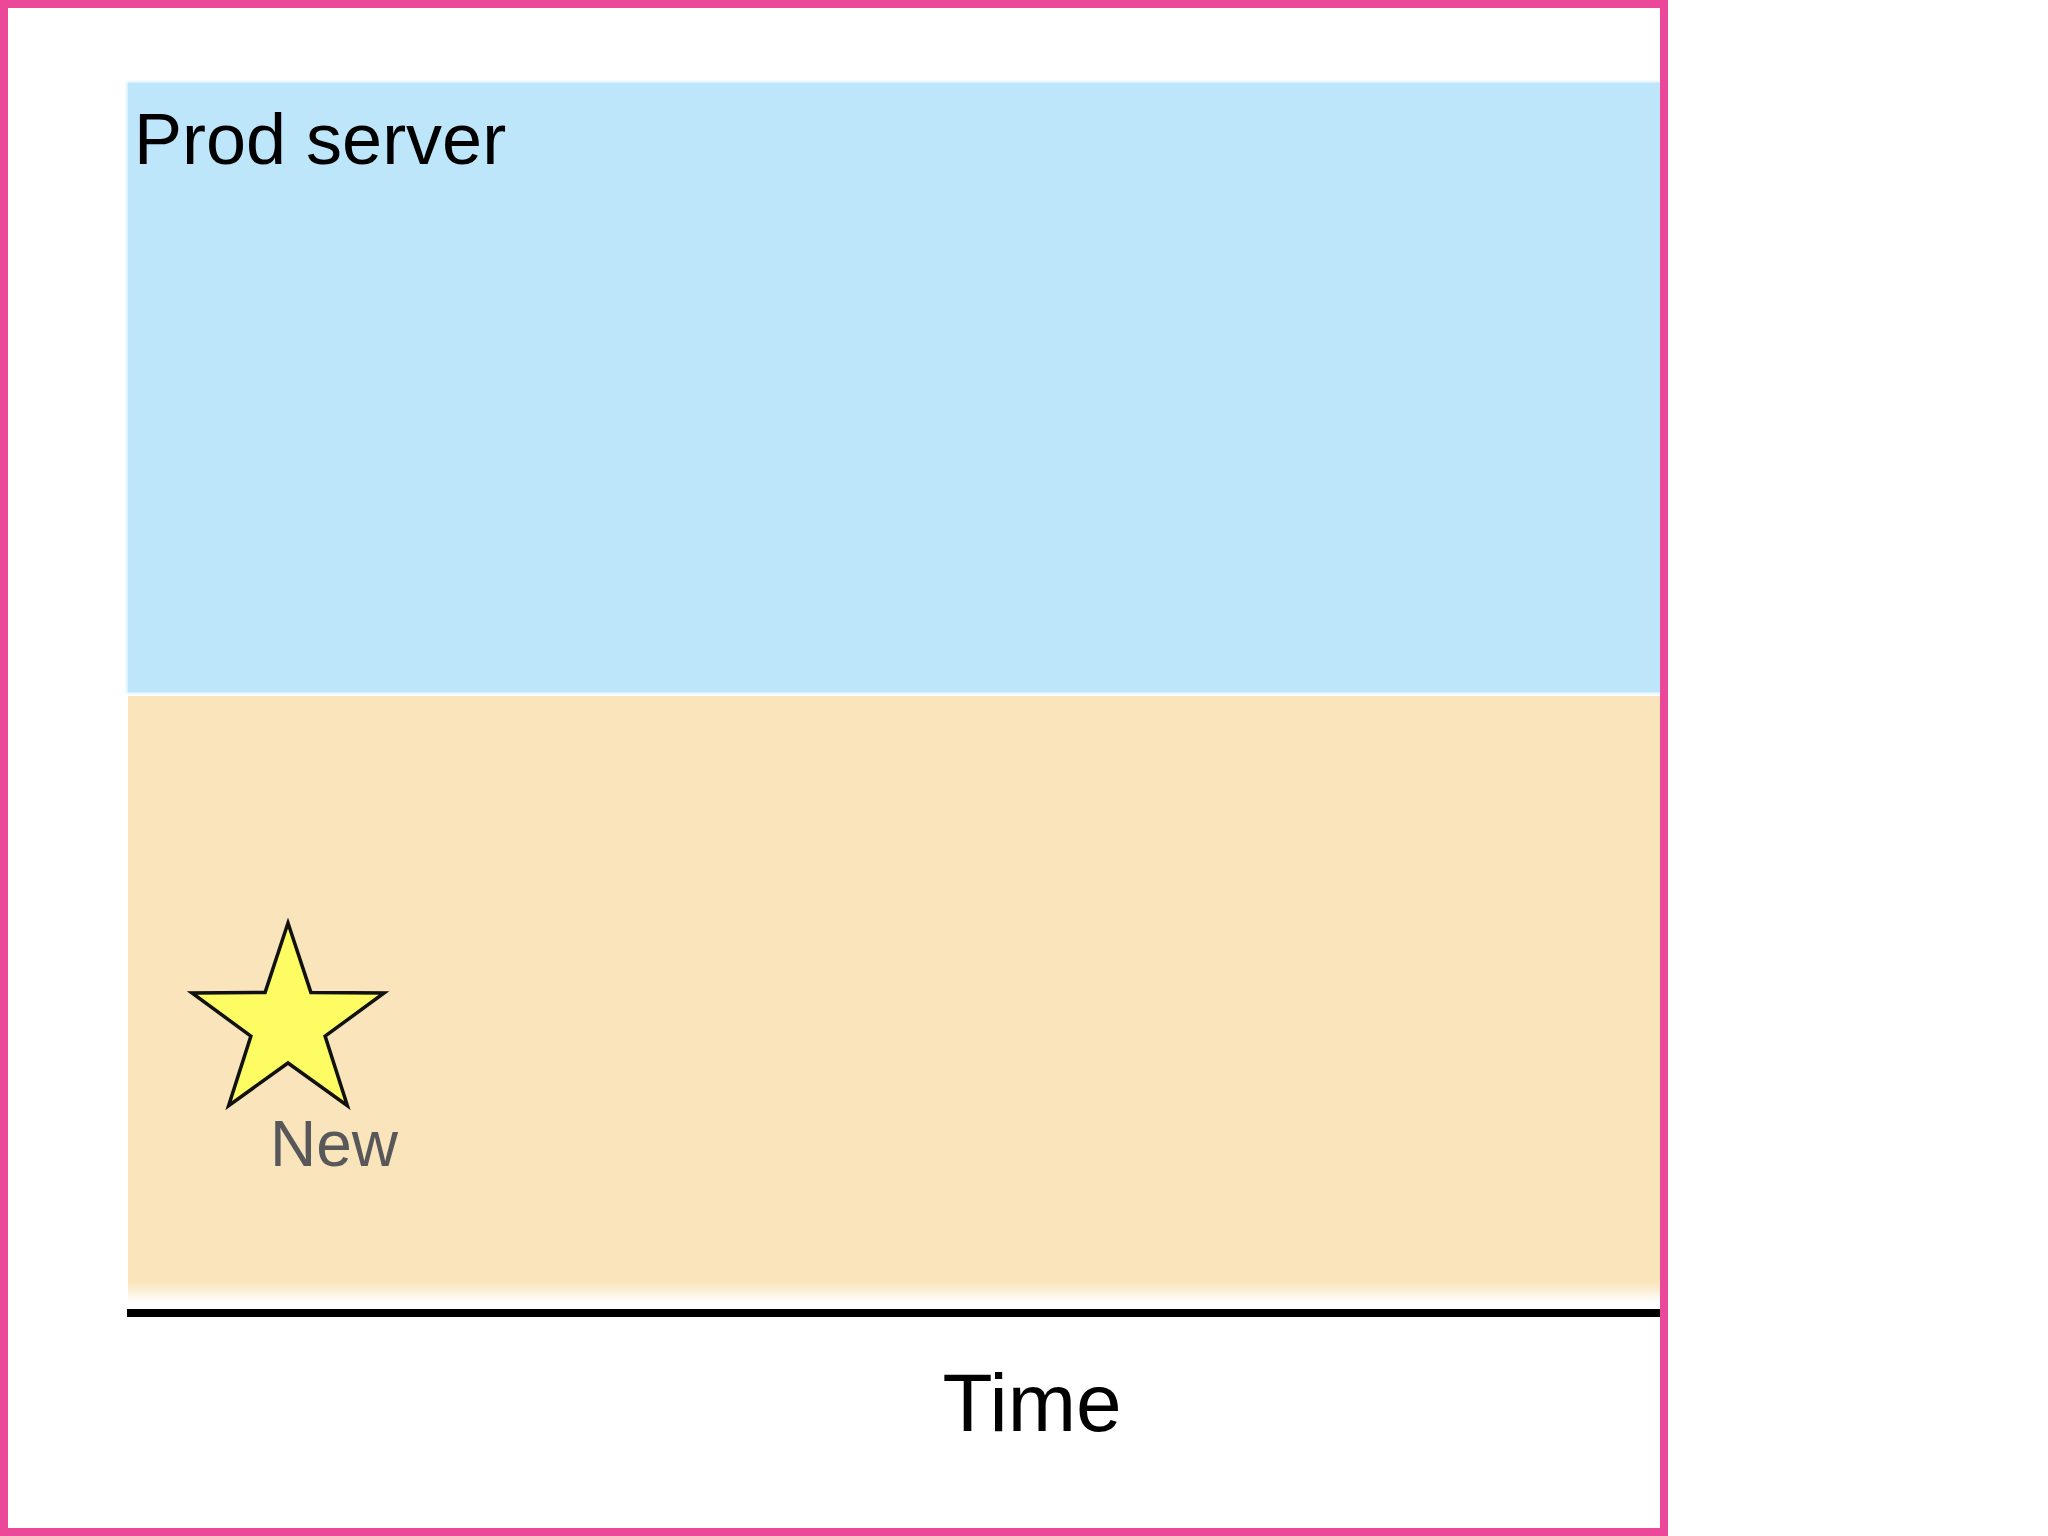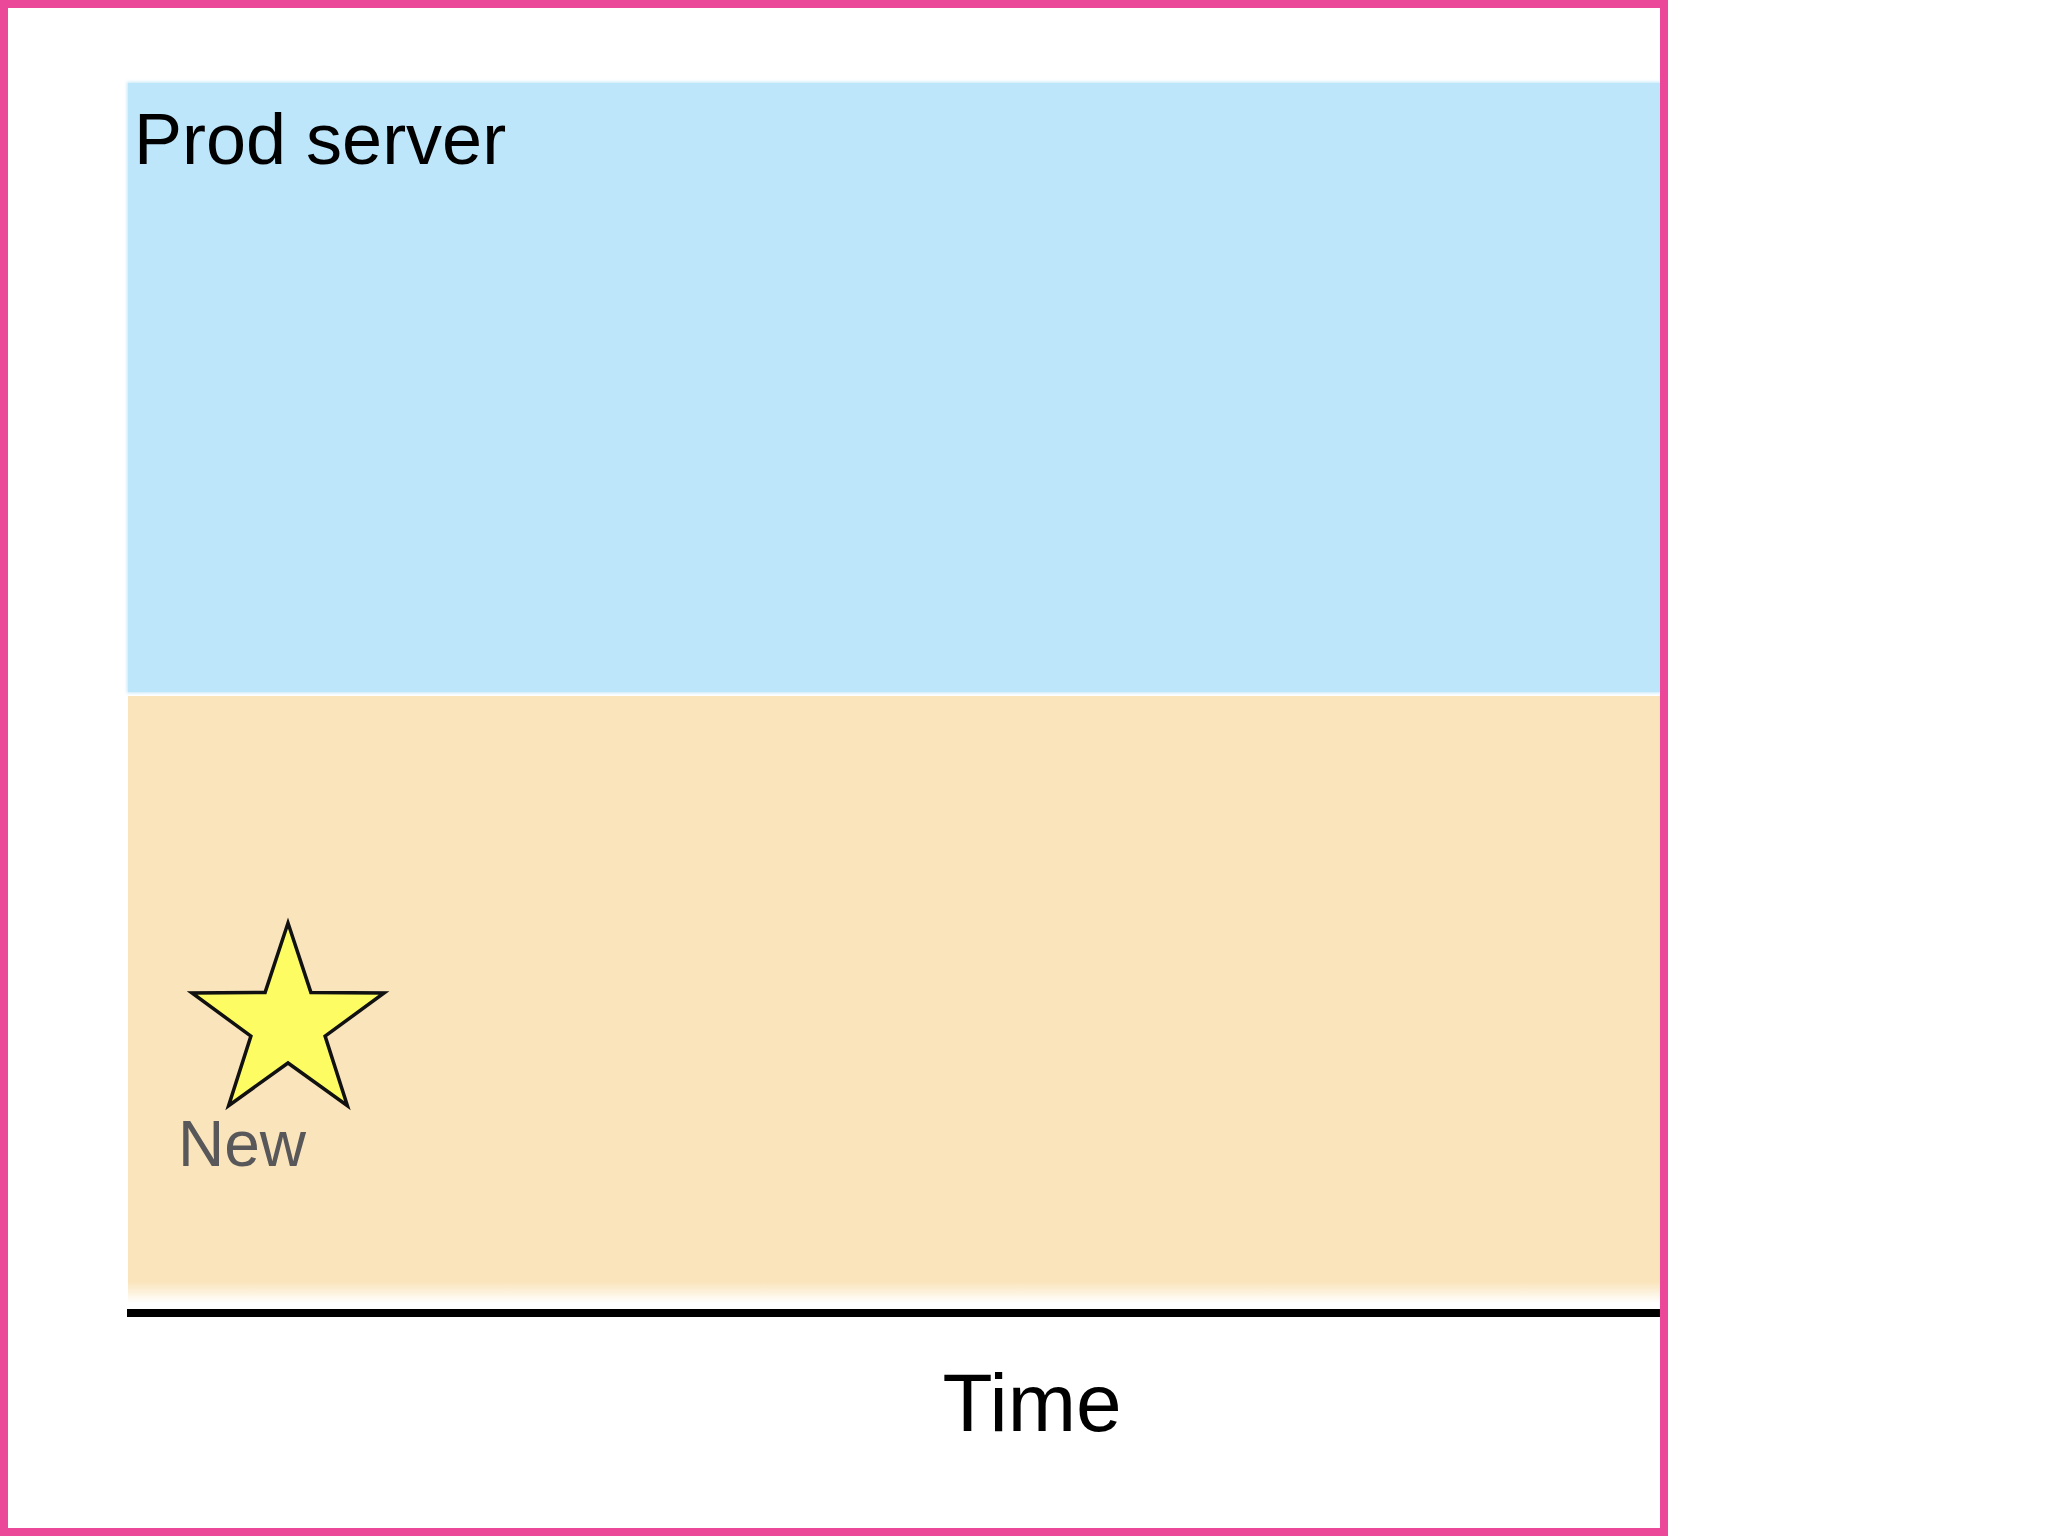--- a/index.html
+++ b/index.html
@@ -51,21 +51,21 @@
     left: 170px;
     top: 905px;
     width: 220px;
     height: 200px;
   }
   .marker-label {
     position: absolute;
     left: 170px;
     top: 1098px;
     width: 220px;
-    text-align: left;
+    text-align: right;
     color: #58585a;
     font-size: 64px;
     line-height: 1.2;
     white-space: nowrap;
   }
 
   .axis-svg {
     position: absolute;
     left: 110px;
     top: 1278px;

